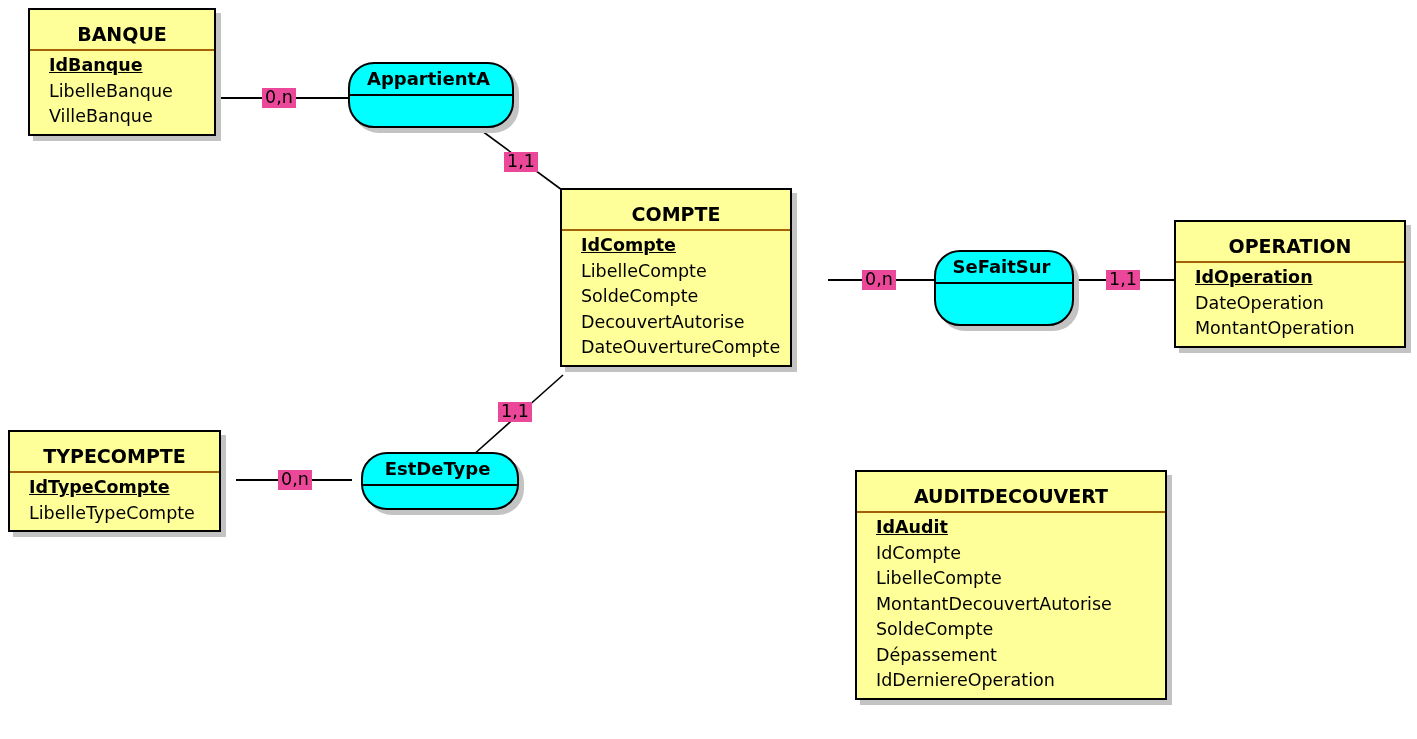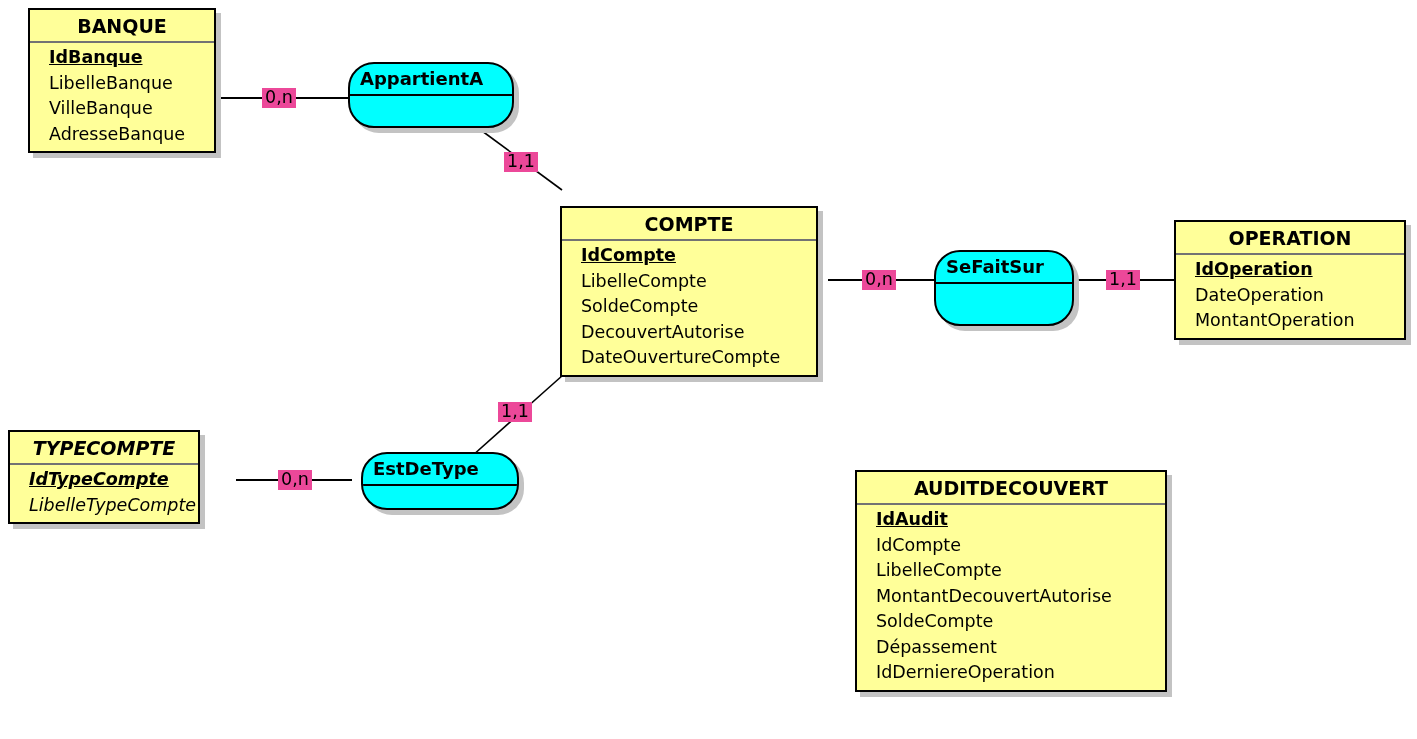--- a/index.html
+++ b/index.html
@@ -35,22 +35,22 @@
     border: 2px solid #000000;
     box-shadow: 5px 5px 0 0 #c3c3c3;
     z-index: 3;
   }
   .entity-title {
     text-align: center;
     font-weight: bold;
     font-size: 19px;
     color: #000000;
     line-height: 1;
-    padding: 7px 10px 5px 10px;
-    border-bottom: 2px solid #737373;
+    padding: 15px 10px 5px 10px;
+    border-bottom: 2px solid #a16207;
     white-space: nowrap;
   }
   .attr-list {
     padding: 2px 0 4px 0;
   }
   .attr {
     font-size: 17.5px;
     color: #000000;
     line-height: 1.0;
     padding: 4px 8px 4px 19px;
@@ -66,21 +66,21 @@
     position: absolute;
     box-sizing: border-box;
     background: #00ffff;
     border: 2px solid #000000;
     border-radius: 26px;
     box-shadow: 5px 5px 0 0 #c3c3c3;
     z-index: 4;
     overflow: hidden;
   }
   .relation-title {
-    text-align: left;
+    text-align: center;
     font-weight: bold;
     font-size: 18px;
     color: #000000;
     line-height: 1;
     padding: 6px 15px 6px 10px;
     border-bottom: 2px solid #000000;
     white-space: nowrap;
   }
   .relation-body { height: 100%; }
 
@@ -115,45 +115,44 @@
 
     <line x1="236" y1="480" x2="352" y2="480"></line>
   </svg>
 
   <div class="entity" style="left:28px; top:8px; width:188px;">
     <div class="entity-title">BANQUE</div>
     <div class="attr-list">
       <div class="attr pk">IdBanque</div>
       <div class="attr">LibelleBanque</div>
       <div class="attr">VilleBanque</div>
-      <div class="attr">AdresseBanque</div>
     </div>
   </div>
 
-  <div class="entity" style="left:560px; top:206px; width:258px;">
+  <div class="entity" style="left:560px; top:188px; width:232px;">
     <div class="entity-title">COMPTE</div>
     <div class="attr-list">
       <div class="attr pk">IdCompte</div>
       <div class="attr">LibelleCompte</div>
       <div class="attr">SoldeCompte</div>
       <div class="attr">DecouvertAutorise</div>
       <div class="attr">DateOuvertureCompte</div>
     </div>
   </div>
 
   <div class="entity" style="left:1174px; top:220px; width:232px;">
     <div class="entity-title">OPERATION</div>
     <div class="attr-list">
       <div class="attr pk">IdOperation</div>
       <div class="attr">DateOperation</div>
       <div class="attr">MontantOperation</div>
     </div>
   </div>
 
-  <div class="entity" style="left:8px; top:430px; width:192px;font-style:italic;">
+  <div class="entity" style="left:8px; top:430px; width:213px;">
     <div class="entity-title">TYPECOMPTE</div>
     <div class="attr-list">
       <div class="attr pk">IdTypeCompte</div>
       <div class="attr">LibelleTypeCompte</div>
     </div>
   </div>
 
   <div class="entity" style="left:855px; top:470px; width:312px;">
     <div class="entity-title">AUDITDECOUVERT</div>
     <div class="attr-list">

